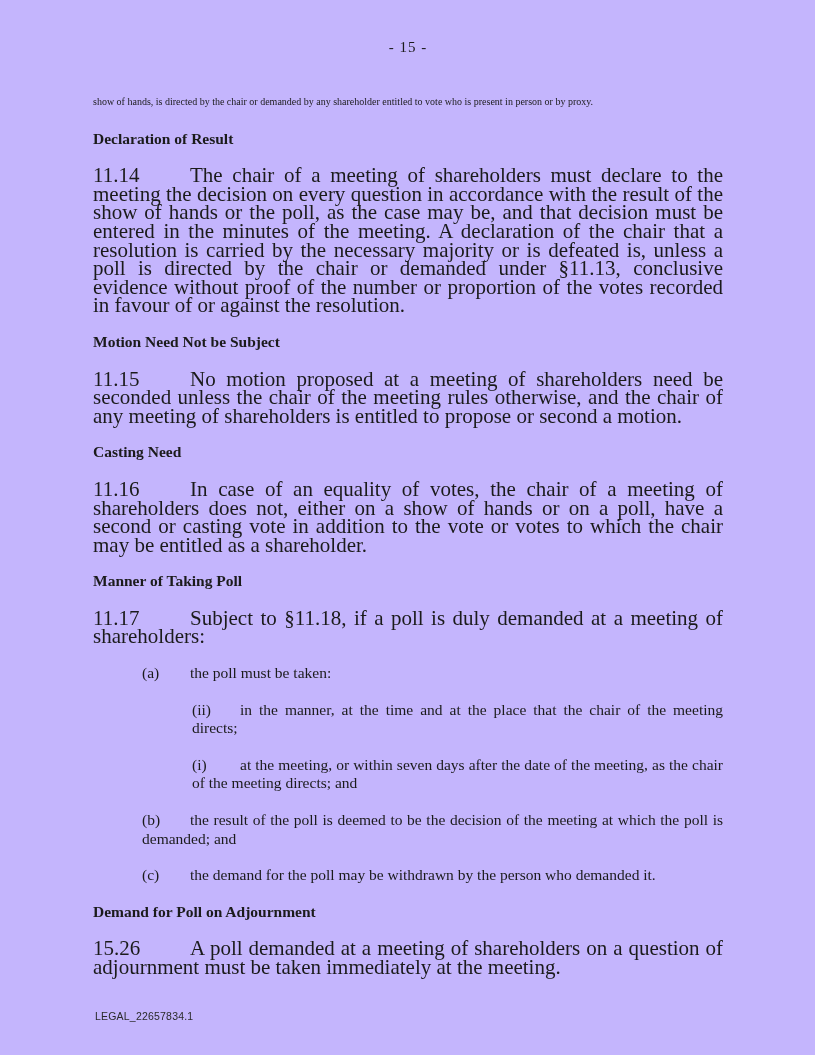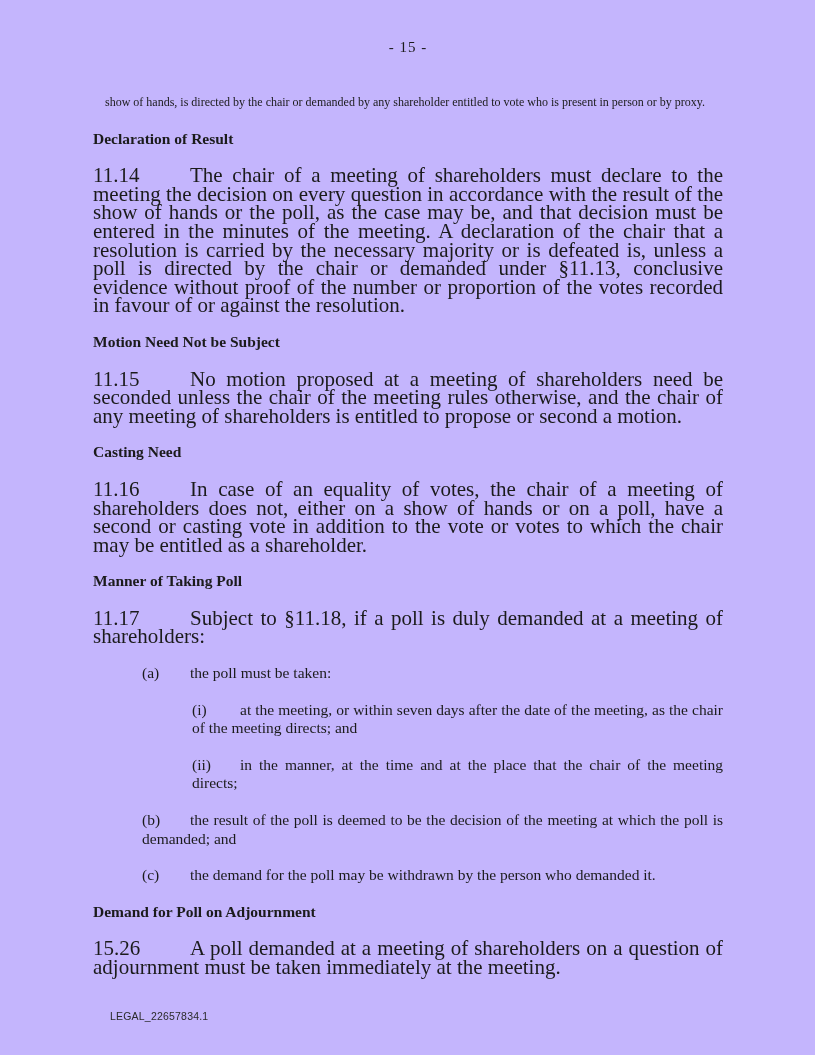--- a/index.html
+++ b/index.html
@@ -21,24 +21,24 @@
     padding: 38px 92px 0 93px; 
   }
   .page-number {
     text-align: center;
     font-size: 15px;
     line-height: 18px;
     margin-bottom: 37px;
     letter-spacing: 1px;
   }
   .para {
-    font-size: 12px;
+    font-size: 10px;
     line-height: 18.6px;
     text-align: justify;
-    margin: 0 0 18px 12px;
+    margin: 0 0 18px 0;
   }
   .heading {
     font-size: 15.5px;
     line-height: 18.6px;
     font-weight: bold;
     margin: 10px 0 18px 0;
   }
   .clause {
     font-size: 21px;
     line-height: 18.6px;
@@ -62,21 +62,20 @@
     width: 48px;
   }
   .footer {
     position: absolute;
     left: 95px;
     bottom: 33px;
     font-family: "Liberation Sans", sans-serif;
     font-size: 10.5px;
     color: #2a2a2a;
     letter-spacing: 0.2px;
-    margin-left: 15px;
   }
 </style>
 </head>
 <body>
 
 <div class="page">
   <div class="content">
 
     <div class="page-number">- 15 -</div>
 
@@ -89,23 +88,23 @@
     <p class="clause"><span class="clause-num">11.15</span><span>No motion proposed at a meeting of shareholders need be seconded unless the chair of the meeting rules otherwise, and the chair of any meeting of shareholders is entitled to propose or second a motion.</span></p>
 
     <h2 class="heading">Casting Need</h2>
     <p class="clause"><span class="clause-num">11.16</span><span>In case of an equality of votes, the chair of a meeting of shareholders does not, either on a show of hands or on a poll, have a second or casting vote in addition to the vote or votes to which the chair may be entitled as a shareholder.</span></p>
 
     <h2 class="heading">Manner of Taking Poll</h2>
     <p class="clause"><span class="clause-num">11.17</span><span>Subject to §11.18, if a poll is duly demanded at a meeting of shareholders:</span></p>
 
     <div class="list-item level1"><span class="item-label">(a)</span><span>the poll must be taken:</span></div>
 
+    <div class="list-item level2"><span class="item-label">(ii)</span><span>in the manner, at the time and at the place that the chair of the meeting directs;</span></div>
+
     <div class="list-item level2"><span class="item-label">(i)</span><span>at the meeting, or within seven days after the date of the meeting, as the chair of the meeting directs; and</span></div>
-
-    <div class="list-item level2"><span class="item-label">(ii)</span><span>in the manner, at the time and at the place that the chair of the meeting directs;</span></div>
 
     <div class="list-item level1"><span class="item-label">(b)</span><span>the result of the poll is deemed to be the decision of the meeting at which the poll is demanded; and</span></div>
 
     <div class="list-item level1"><span class="item-label">(c)</span><span>the demand for the poll may be withdrawn by the person who demanded it.</span></div>
 
     <h2 class="heading">Demand for Poll on Adjournment</h2>
     <p class="clause"><span class="clause-num">15.26</span><span>A poll demanded at a meeting of shareholders on a question of adjournment must be taken immediately at the meeting.</span></p>
 
   </div>
 

